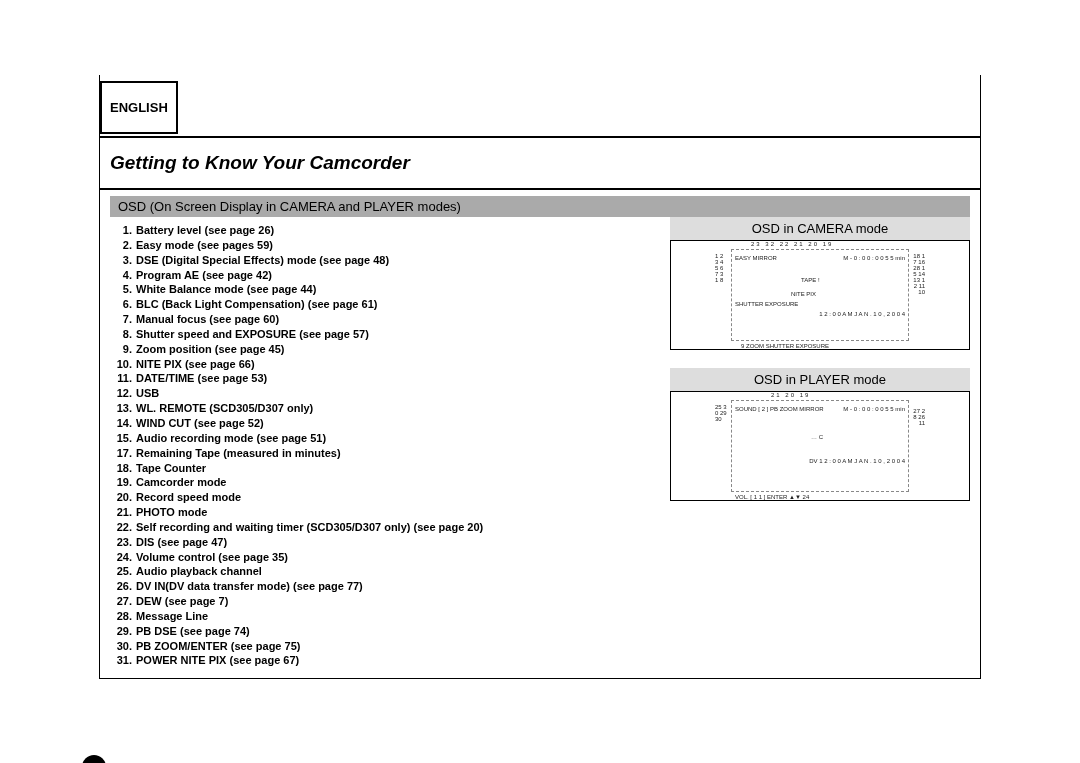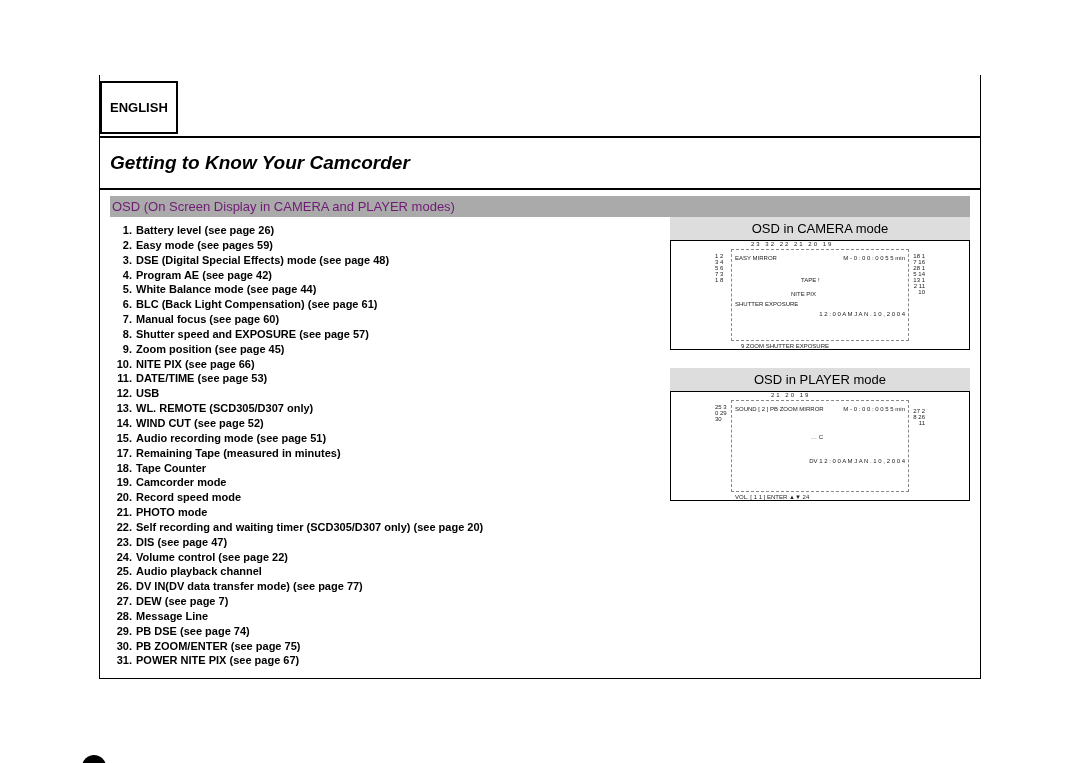--- a/index.html
+++ b/index.html
@@ -29,23 +29,23 @@
     font-size: 19px;
     font-weight: bold;
     font-style: italic;
     border-top: 2px solid #000;
     border-bottom: 2px solid #000;
     padding: 14px 10px;
     margin-top: 2px;
   }
   .sub-header {
     background: #aaa;
-    color: #701a75;
+    color: #000000;
     font-size: 13px;
-    padding: 3px 2px;
+    padding: 3px 8px;
     margin: 6px 10px 0 10px;
   }
   .content-row {
     display: flex;
     align-items: flex-start;
     padding: 0 10px 10px 10px;
   }
   .list-col {
     flex: 1 1 55%;
     padding-right: 10px;
@@ -212,21 +212,21 @@
             <li>
               <span class="num">22.</span>
               <span>Self recording and waiting timer (SCD305/D307 only) (see page 20)</span>
             </li>
             <li>
               <span class="num">23.</span>
               <span>DIS (see page 47)</span>
             </li>
             <li>
               <span class="num">24.</span>
-              <span>Volume control (see page 22)</span>
+              <span>Volume control (see page 35)</span>
             </li>
             <li>
               <span class="num">25.</span>
               <span>Audio playback channel</span>
             </li>
             <li>
               <span class="num">26.</span>
               <span>DV IN(DV data transfer mode) (see page 77)</span>
             </li>
             <li>

